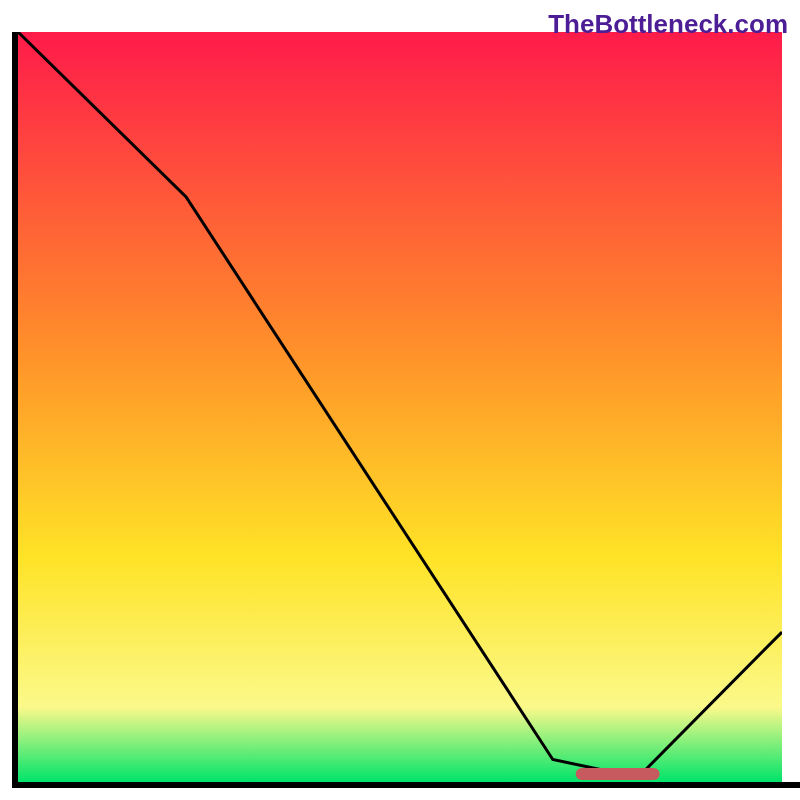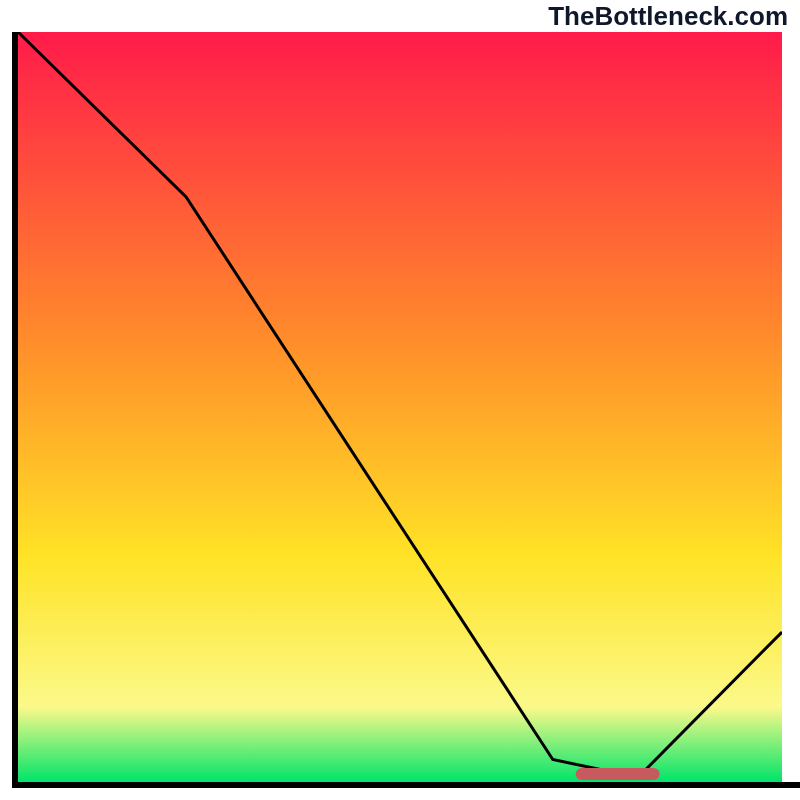--- a/index.html
+++ b/index.html
@@ -10,26 +10,26 @@
     background: #ffffff;
     overflow: hidden;
   }
   .chart-container {
     position: relative;
     width: 800px;
     height: 800px;
   }
   .watermark {
     position: absolute;
-    top: 0;
+    top: 8px;
     right: 12px;
     font-family: Arial, Helvetica, sans-serif;
     font-size: 26px;
     font-weight: bold;
-    color: #0f172a;
+    color: #4c1d95;
     line-height: 32px;
     z-index: 10;
   }
   .plot {
     position: absolute;
     left: 18px;
     top: 32px;
     width: 764px;
     height: 750px;
   }

